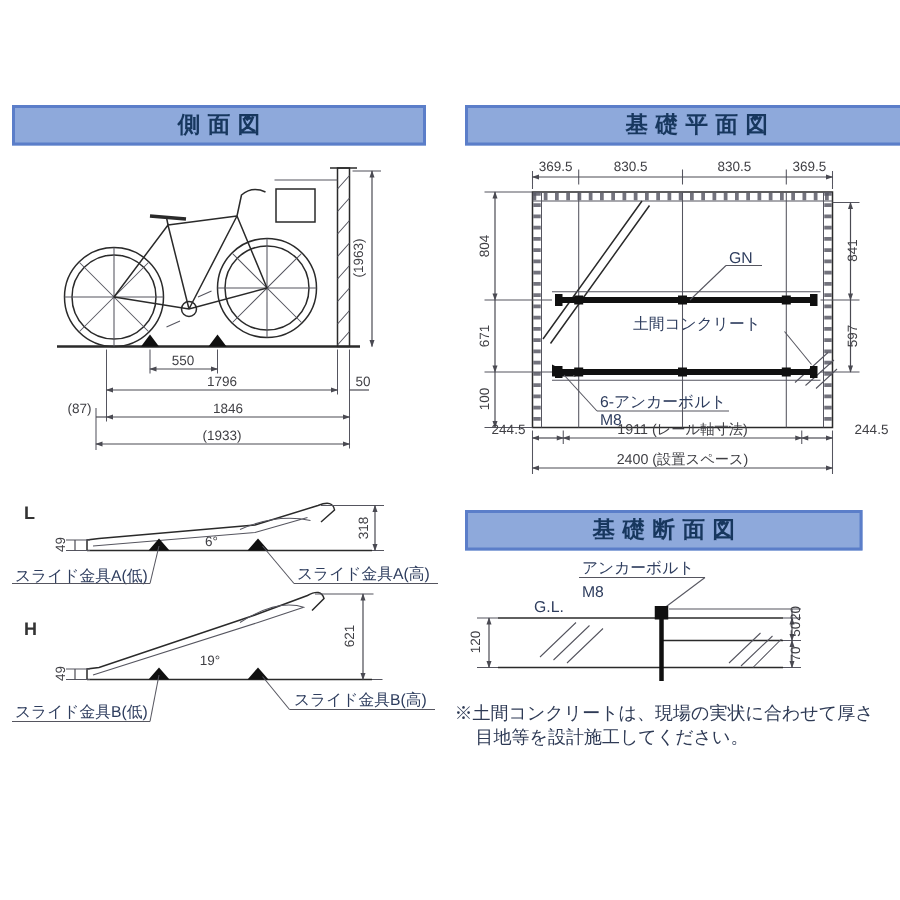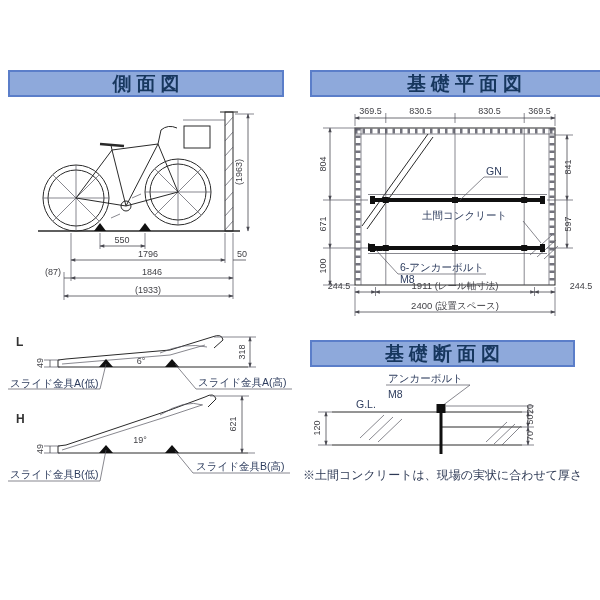--- a/index.html
+++ b/index.html
@@ -1,19 +1,19 @@
 <!DOCTYPE html>
 <html><head>
 <meta charset="utf-8">
 <style>
   * { margin:0; padding:0; box-sizing:border-box; }
   html,body { width:600px; height:600px; background:#ffffff;
     font-family:"Liberation Sans", sans-serif; position:relative; overflow:hidden; }
   .hdr { position:absolute; height:27px; background:#8EA9DB; border:2px solid #5B7EC9;
-    color:#17375E; font-size:19px; font-weight:bold; letter-spacing:5px; padding-left:5px;
+    color:#17375E; font-size:15px; font-weight:bold; letter-spacing:5px; padding-left:5px;
     display:flex; align-items:center; justify-content:center; }
   svg { position:absolute; }
   .s1  { stroke:#2a2a2a; stroke-width:1; fill:none; }
   .s2  { stroke:#2a2a2a; stroke-width:1.6; fill:none; }
   .s08 { stroke:#55555f; stroke-width:.7; fill:none; }
   .sd  { stroke:#4a4a52; stroke-width:.8; fill:none; }
   .thick { stroke:#101010; stroke-width:4; fill:none; }
   .fill { fill:#101010; stroke:none; }
   .hatch { stroke:#5a5a66; stroke-width:5; stroke-dasharray:2.5 5; opacity:.85; fill:none; }
   text { fill:#3f3f44; font-family:"Liberation Sans", sans-serif; }
@@ -272,13 +272,14 @@
     <line x1="228" y1="44" x2="228" y2="59" class="sd" marker-start="url(#m4)" marker-end="url(#m4)"></line>
     <line x1="228" y1="59" x2="228" y2="77" class="sd" marker-start="url(#m4)" marker-end="url(#m4)"></line>
     <text class="dt" text-anchor="middle" transform="rotate(-90 233 41)" x="233" y="41">20</text>
     <text class="dt" text-anchor="middle" transform="rotate(-90 233 51.5)" x="233" y="51.5">50</text>
     <text class="dt" text-anchor="middle" transform="rotate(-90 233 68)" x="233" y="68">70</text>
   </g>
 </svg>
 
 <div class="note" style="left:303px; top:467px; width:294px;">
   <div>※土間コンクリートは、現場の実状に合わせて厚さ</div>
+  <div class="l2">目地等を設計施工してください。</div>
 </div>
 
 </body></html>

